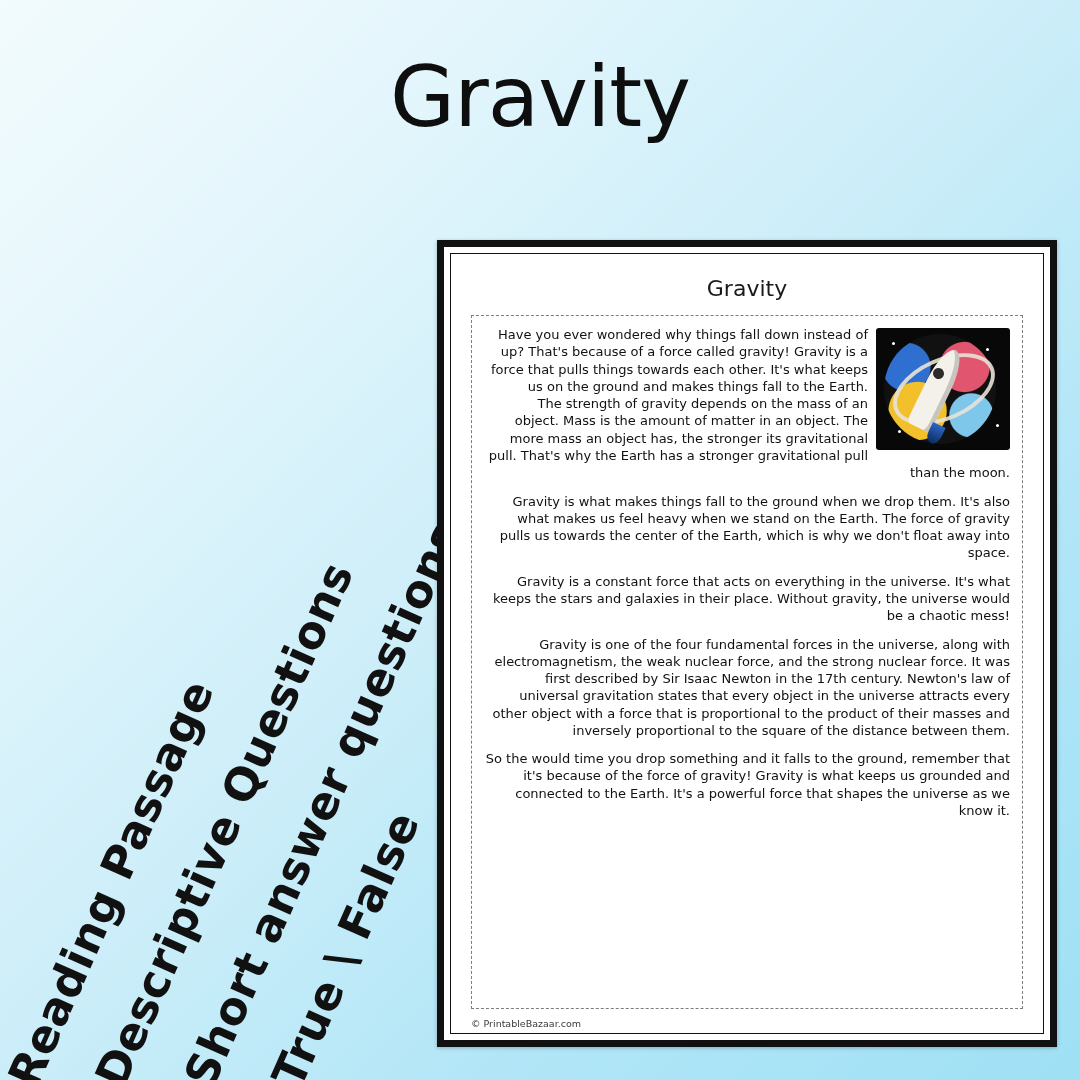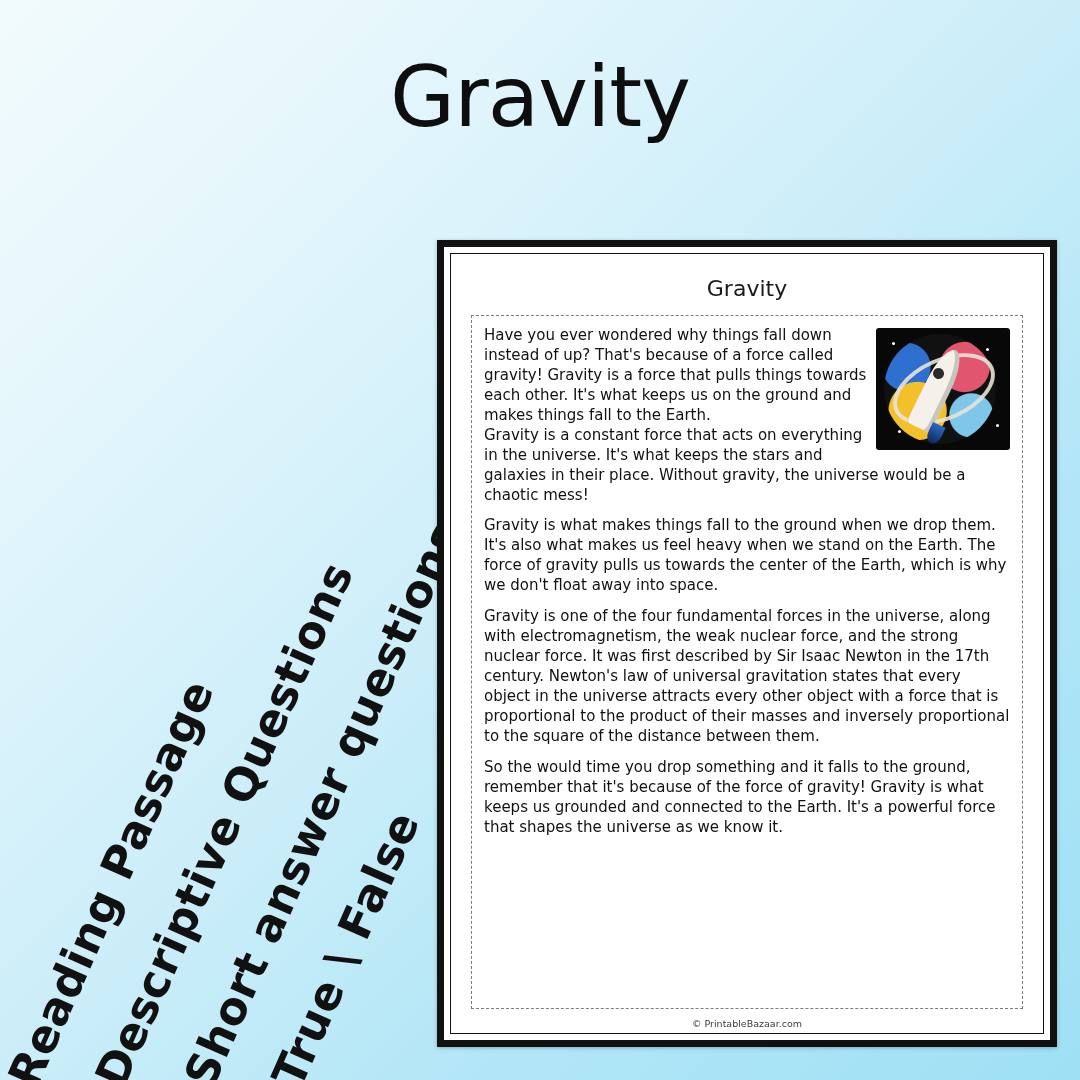--- a/index.html
+++ b/index.html
@@ -105,25 +105,25 @@
   .passage-box {
     border: 1px dashed #7d7d7d;
     box-sizing: border-box;
     padding: 10px 12px 12px 12px;
     height: 694px;
     position: relative;
     overflow: hidden;
   }
   .passage-box p {
     margin: 0 0 11px 0;
-    font-size: 15px;
+    font-size: 13px;
     line-height: 1.33;
     color: #111111;
     font-family: "DejaVu Sans", sans-serif;
-    text-align: left;
+    text-align: right;
   }
   .passage-box p.indent {
     text-indent: 34px;
     margin-bottom: 0;
   }
   .passage-box p.tight {
     margin-bottom: 0;
   }
   .illustration {
     float: right;
@@ -193,21 +193,21 @@
     transform: rotate(26deg);
   }
   .ill-star {
     position: absolute;
     width: 3px;
     height: 3px;
     background: #ffffff;
     border-radius: 50%;
   }
   .footer-credit {
-    text-align: center;
+    text-align: left;
     font-size: 9.5px;
     color: #3a3a3a;
     margin-top: 9px;
     font-family: "DejaVu Sans", sans-serif;
   }
 </style>
 </head>
 <body>
 
 <div class="page">
@@ -234,22 +234,23 @@
           <div class="ill-rocket"></div>
           <div class="ill-window"></div>
           <div class="ill-flame"></div>
           <div class="ill-star" style="left:16px; top:14px;"></div>
           <div class="ill-star" style="left:110px; top:20px;"></div>
           <div class="ill-star" style="left:22px; top:102px;"></div>
           <div class="ill-star" style="left:120px; top:96px;"></div>
         </div>
 
         <p class="tight">Have you ever wondered why things fall down instead of up? That's because of a force called gravity! Gravity is a force that pulls things towards each other. It's what keeps us on the ground and makes things fall to the Earth.</p>
+        <p class="indent">The strength of gravity depends on the mass of an object. Mass is the amount of matter in an object. The more mass an object has, the stronger its gravitational pull. That's why the Earth has a stronger gravitational pull than the moon.</p>
+        <p style="margin-top:11px;">Gravity is what makes things fall to the ground when we drop them. It's also what makes us feel heavy when we stand on the Earth. The force of gravity pulls us towards the center of the Earth, which is why we don't float away into space.</p>
         <p>Gravity is a constant force that acts on everything in the universe. It's what keeps the stars and galaxies in their place. Without gravity, the universe would be a chaotic mess!</p>
-        <p style="margin-top:11px;">Gravity is what makes things fall to the ground when we drop them. It's also what makes us feel heavy when we stand on the Earth. The force of gravity pulls us towards the center of the Earth, which is why we don't float away into space.</p>
         <p>Gravity is one of the four fundamental forces in the universe, along with electromagnetism, the weak nuclear force, and the strong nuclear force. It was first described by Sir Isaac Newton in the 17th century. Newton's law of universal gravitation states that every object in the universe attracts every other object with a force that is proportional to the product of their masses and inversely proportional to the square of the distance between them.</p>
         <p>So the would time you drop something and it falls to the ground, remember that it's because of the force of gravity! Gravity is what keeps us grounded and connected to the Earth. It's a powerful force that shapes the universe as we know it.</p>
 
       </div>
 
       <div class="footer-credit">© PrintableBazaar.com</div>
 
     </div>
   </div>
 

